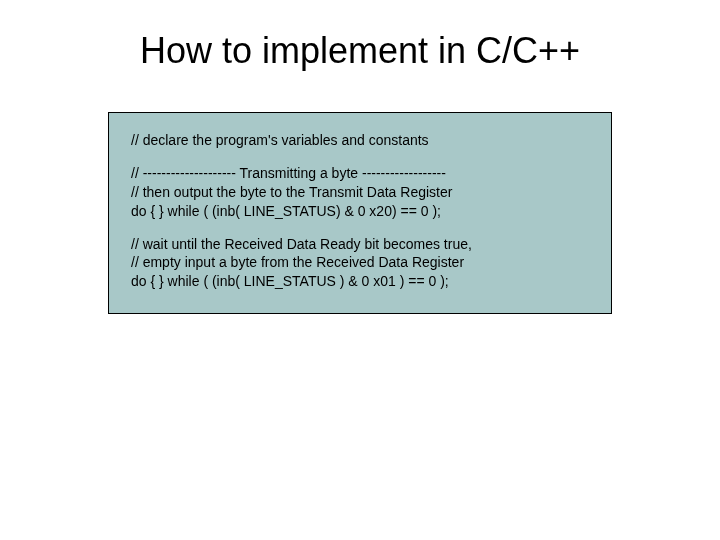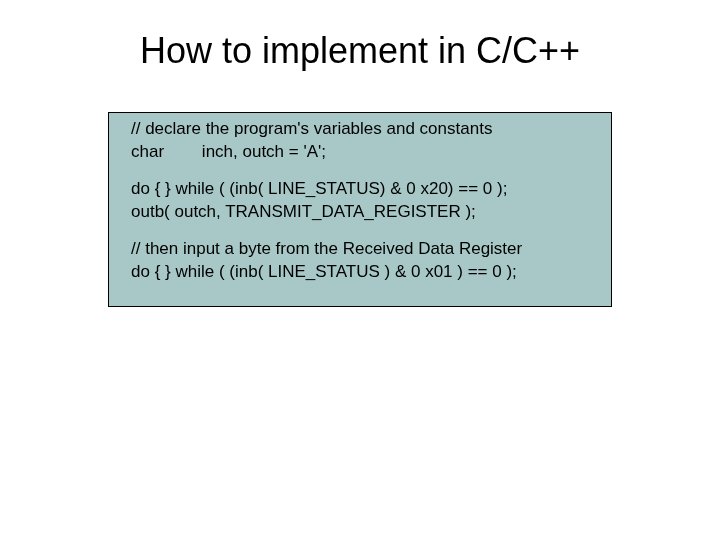--- a/index.html
+++ b/index.html
@@ -26,23 +26,23 @@
       text-align: center;
       color: #000;
       margin-bottom: 40px;
       padding: 0 40px;
     }
     .code-box {
       background: #a8c8c8;
       border: 1px solid #000;
       margin: 0 auto;
       width: 504px;
-      padding: 5px 22px 22px 22px;
+      padding: 18px 22px 22px 22px;
       font-family: Arial, Helvetica, sans-serif;
-      font-size: 17px;
+      font-size: 14px;
       line-height: 1.35;
       color: #000;
     }
     .code-block {
       margin-bottom: 14px;
     }
     .code-block:last-child {
       margin-bottom: 0;
     }
     .code-line {
@@ -50,24 +50,25 @@
     }
   </style>
 </head>
 <body>
 
 <div class="slide">
   <h1 class="title">How to implement in C/C++</h1>
   <div class="code-box">
     <div class="code-block">
       <div class="code-line">// declare the program's variables and constants</div>
-      <div class="code-line">char        inch, outch = 'A';</div>
     </div>
     <div class="code-block">
+      <div class="code-line">// -------------------- Transmitting a byte ------------------</div>
+      <div class="code-line">// then output the byte to the Transmit Data Register</div>
       <div class="code-line">do { } while ( (inb( LINE_STATUS) &amp; 0 x20) == 0 );</div>
-      <div class="code-line">outb( outch, TRANSMIT_DATA_REGISTER );</div>
     </div>
     <div class="code-block">
-      <div class="code-line">// then input a byte from the Received Data Register</div>
+      <div class="code-line">// wait until the Received Data Ready bit becomes true,</div>
+      <div class="code-line">// empty input a byte from the Received Data Register</div>
       <div class="code-line">do { } while ( (inb( LINE_STATUS ) &amp; 0 x01 ) == 0 );</div>
     </div>
   </div>
 </div>
 
 </body></html>

